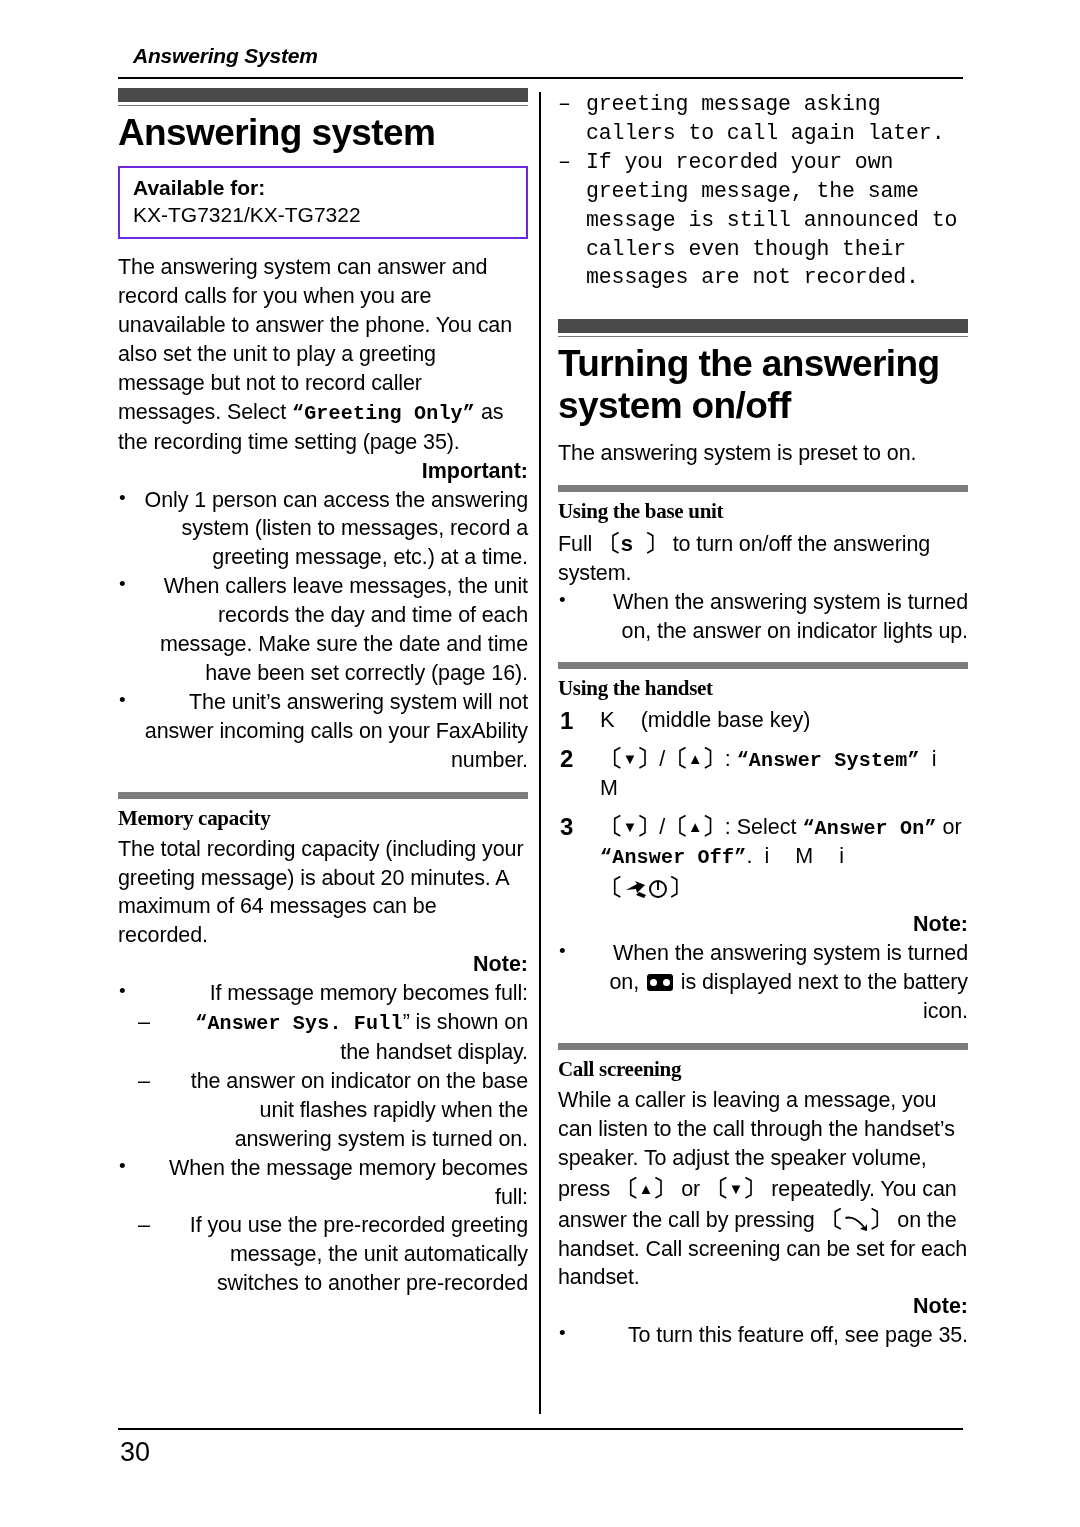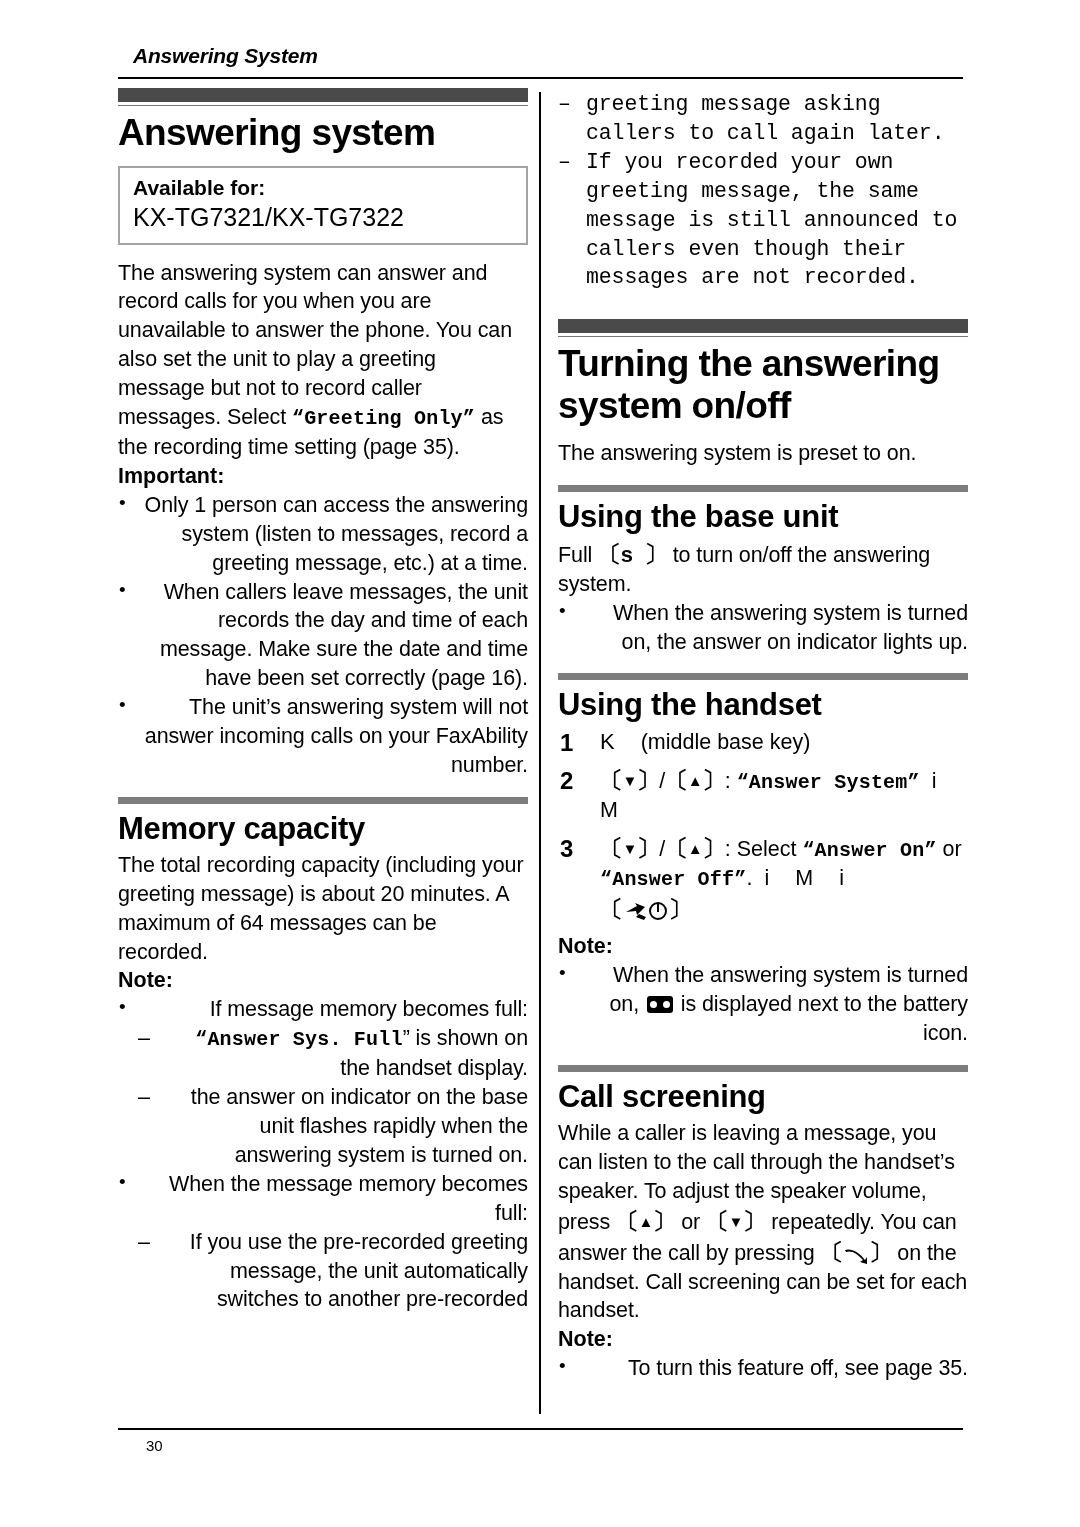--- a/index.html
+++ b/index.html
@@ -49,22 +49,21 @@
     left: 118px;
     top: 1428px;
     width: 845px;
     height: 0;
     border-top: 2px solid #000;
   }
   .folio {
     position: absolute;
     left: 120px;
     top: 1437px;
-    font-size: 15px;
-    margin-left: 26px;
+    font-size: 27px;
   }
 
   
   .col {
     position: absolute;
     top: 88px;
     width: 410px;
   }
   .col-left  { left: 118px; }
   .col-right { left: 558px; }
@@ -100,54 +99,56 @@
   }
 
   .h2-bar {
     width: 100%;
     height: 7px;
     background: #7d7d7d;
     margin: 17px 0 7px 0;
   }
   h2.sub {
     margin: 0 0 4px 0;
-    font-size: 31px;
+    font-size: 21px;
     font-weight: bold;
     letter-spacing: -0.3px;
+    font-family: Liberation Serif, serif;
   }
 
   
   .avail-box {
-    border: 2px solid #a3a3a3;
+    border: 2px solid #6d28d9;
     padding: 7px 11px 9px 13px;
     margin: 0 0 14px 0;
     box-sizing: border-box;
   }
   .avail-title {
     font-size: 21px;
     font-weight: bold;
     line-height: 1.25;
   }
   .avail-models {
-    font-size: 25px;
+    font-size: 21px;
     line-height: 1.3;
   }
 
   
   p.body {
     margin: 0;
     font-size: 21.5px;
     line-height: 1.345;
     letter-spacing: -0.1px;
   }
   .lead {
     font-size: 21.5px;
     font-weight: bold;
     margin: 0;
     line-height: 1.345;
+    text-align: right;
   }
 
   .mono {
     font-family: "Liberation Mono", "DejaVu Sans Mono", monospace;
     font-weight: bold;
     font-size: 20px;
     letter-spacing: 0.2px;
   }
 
   

